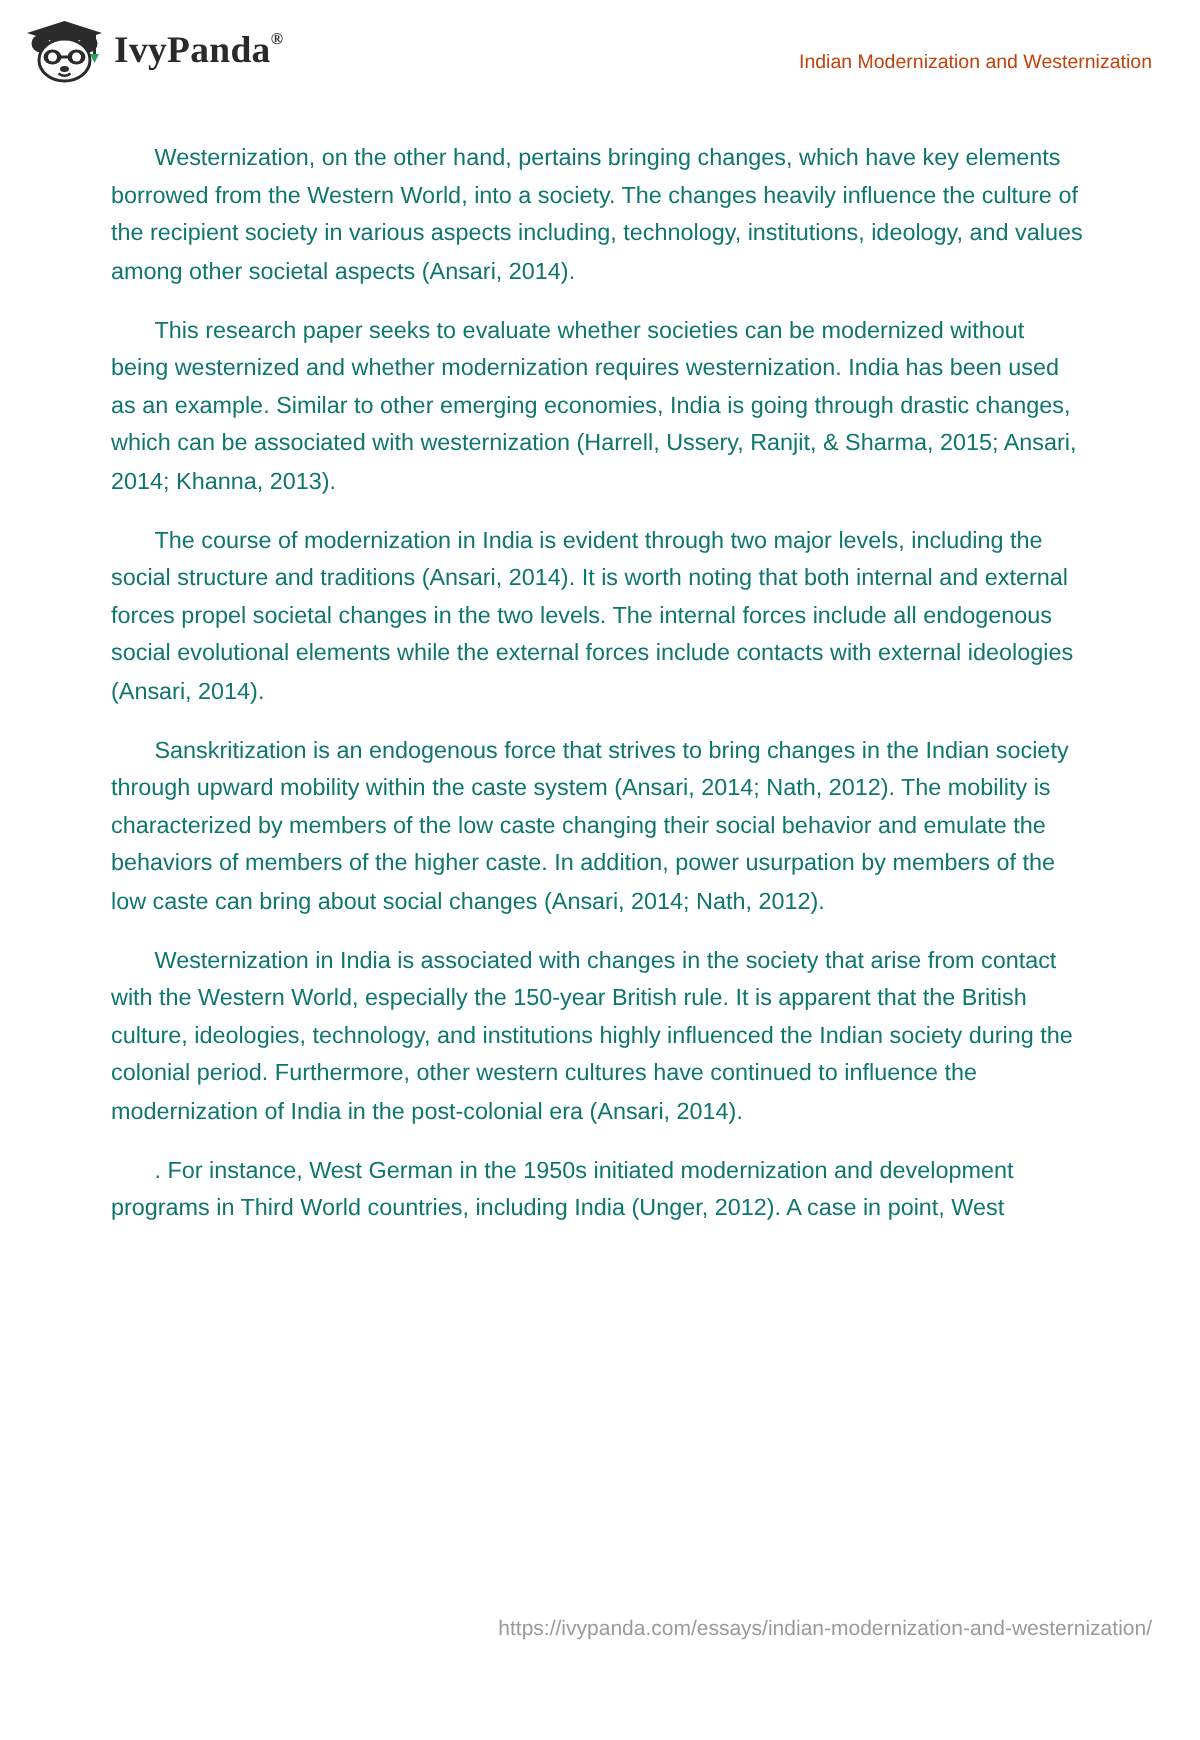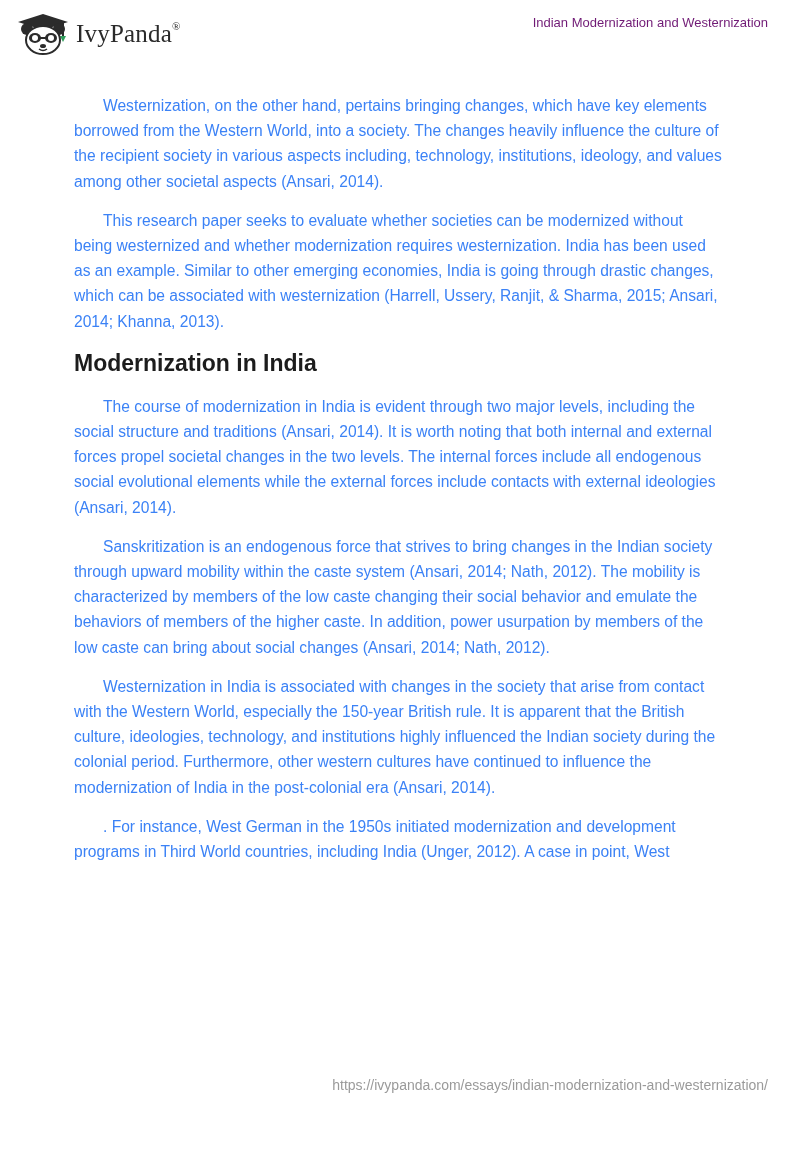--- a/index.html
+++ b/index.html
@@ -3,25 +3,25 @@
 <meta charset="utf-8">
 <style>
   html, body { margin: 0; padding: 0; }
   body {
     width: 800px; height: 1160px; background: #ffffff; position: relative; overflow: hidden;
     font-family: "Liberation Sans", sans-serif; color: #222222;
   }
   .header { position: absolute; left: 0; top: 0; width: 800px; height: 64px; }
   .logo { position: absolute; left: 12px; top: 12px; display: flex; align-items: center; }
   .logo-icon { width: 62px; height: 44px; position: relative; }
-  .logo-text { font-family: "Liberation Serif", serif; font-weight: normal; font-size: 25px; color: #2a2a2a; margin-left: 2px; letter-spacing: 0.2px; }
+  .logo-text { font-family: "Liberation Serif", serif; font-weight: bold; font-size: 25px; color: #2a2a2a; margin-left: 2px; letter-spacing: 0.2px; }
   .logo-text sup { font-size: 11px; position: relative; top: -3px; }
-  .doc-title { position: absolute; right: 32px; top: 15px; font-size: 13px; color: #701a75; }
+  .doc-title { position: absolute; right: 32px; top: 33px; font-size: 13px; color: #c2410c; }
   .content { position: absolute; left: 74px; top: 93px; width: 660px; }
-  p.para { margin: 0 10px 14px 0; font-size: 15.6px; line-height: 25.2px; text-indent: 29px; color: #3b82f6; }
+  p.para { margin: 0 10px 14px 0; font-size: 15.6px; line-height: 25.2px; text-indent: 29px; color: #0f766e; }
   h1.h1 { font-size: 29.5px; line-height: 40px; font-weight: bold; margin: 22px 0 16px 0; color: #1c1c1c; }
   h2.h2 { font-size: 23px; line-height: 30px; font-weight: bold; margin: 10px 0 16px 0; color: #1c1c1c; }
   .footer-url { position: absolute; right: 32px; top: 1077px; font-size: 14px; color: #9a9a9a; }
 </style>
 </head>
 <body>
 
 <div class="header">
   <div class="logo">
     <div class="logo-icon">
@@ -47,20 +47,19 @@
       </svg>
     </div>
     <span class="logo-text"><span>IvyPanda</span><sup>®</sup></span>
   </div>
   <div class="doc-title">Indian Modernization and Westernization</div>
 </div>
 
 <div class="content">
   <p class="para">Westernization, on the other hand, pertains bringing changes, which have key elements borrowed from the Western World, into a society. The changes heavily influence the culture of the recipient society in various aspects including, technology, institutions, ideology, and values among other societal aspects (Ansari, 2014).</p>
   <p class="para">This research paper seeks to evaluate whether societies can be modernized without being westernized and whether modernization requires westernization. India has been used as an example. Similar to other emerging economies, India is going through drastic changes, which can be associated with westernization (Harrell, Ussery, Ranjit, &amp; Sharma, 2015; Ansari, 2014; Khanna, 2013).</p>
-  <h2 class="h2">Modernization in India</h2>
   <p class="para">The course of modernization in India is evident through two major levels, including the social structure and traditions (Ansari, 2014). It is worth noting that both internal and external forces propel societal changes in the two levels. The internal forces include all endogenous social evolutional elements while the external forces include contacts with external ideologies (Ansari, 2014).</p>
   <p class="para">Sanskritization is an endogenous force that strives to bring changes in the Indian society through upward mobility within the caste system (Ansari, 2014; Nath, 2012). The mobility is characterized by members of the low caste changing their social behavior and emulate the behaviors of members of the higher caste. In addition, power usurpation by members of the low caste can bring about social changes (Ansari, 2014; Nath, 2012).</p>
   <p class="para">Westernization in India is associated with changes in the society that arise from contact with the Western World, especially the 150-year British rule. It is apparent that the British culture, ideologies, technology, and institutions highly influenced the Indian society during the colonial period. Furthermore, other western cultures have continued to influence the modernization of India in the post-colonial era (Ansari, 2014).</p>
   <p class="para">. For instance, West German in the 1950s initiated modernization and development programs in Third World countries, including India (Unger, 2012). A case in point, West</p>
 </div>
 
 <div class="footer-url">https://ivypanda.com/essays/indian-modernization-and-westernization/</div>
 
 </body></html>

